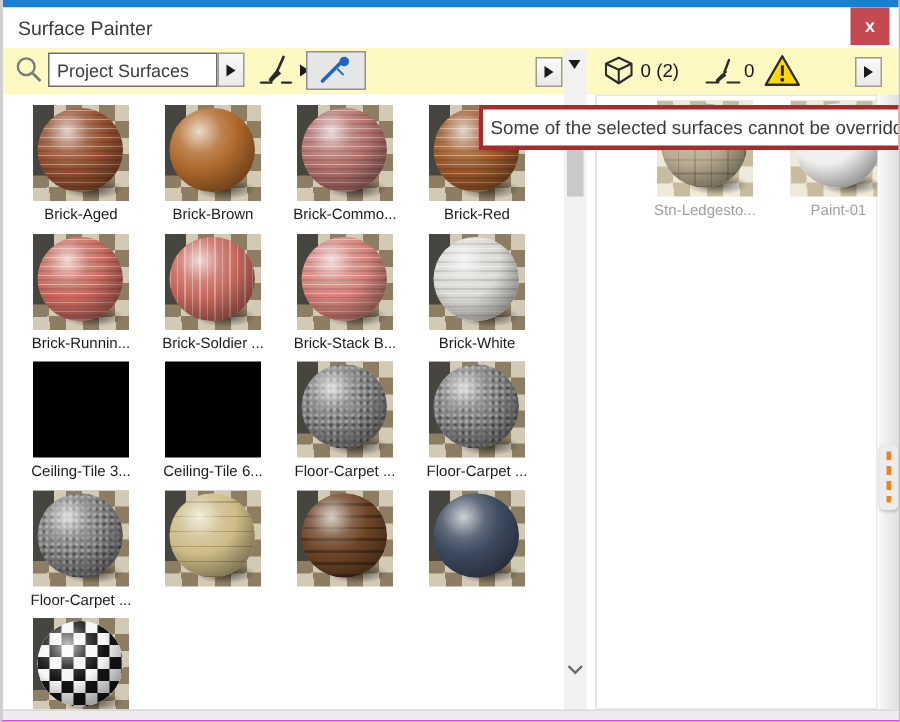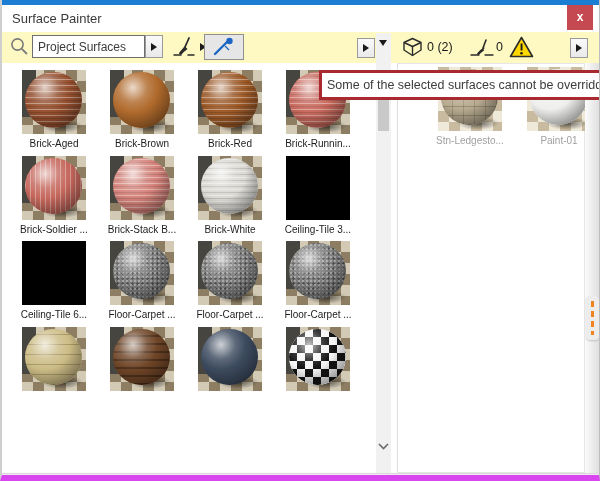--- a/index.html
+++ b/index.html
@@ -1,18 +1,18 @@
 <!DOCTYPE html>
 <html><head>
 <meta charset="utf-8">
 <style>
   * { margin:0; padding:0; box-sizing:border-box; }
   html,body { width:600px; height:481px; font-family:"Liberation Sans", sans-serif; background:#e8e8e8; }
   #window { position:absolute; left:0; top:0; width:600px; height:481px; background:#fff;
-            border-left:2px solid #cfcfcf; border-right:1px solid #bdbdbd; border-bottom:6px solid #d946ef; overflow:hidden; }
+            border-left:2px solid #cfcfcf; border-right:1px solid #bdbdbd; border-bottom:1px solid #d946ef; overflow:hidden; }
   
   #top-accent { position:absolute; left:0; top:0; width:600px; height:5px; background:#1b7ed3; }
   
   #titlebar { position:absolute; left:0; top:5px; width:598px; height:27px; background:#fff; }
   #title { position:absolute; left:10px; top:6px; font-size:13px; color:#3a3a3a; }
   #close-btn { position:absolute; left:565px; top:0px; width:26px; height:25px; background:#c54950;
                color:#fff; font-weight:bold; font-size:12px; text-align:center; line-height:24px; cursor:pointer; }
   
   #toolbar { position:absolute; left:0; top:32px; width:598px; height:31px; background:#fef9c3; }
   .tb-abs { position:absolute; }
@@ -172,20 +172,27 @@
         <div class="tile">
           <div class="thumb">
             <div class="sphere-shadow"></div>
             <div class="sphere p-smooth" style="background-color: rgb(176, 106, 44);"></div>
           </div>
           <div class="tile-label">Brick-Brown</div>
         </div>
         <div class="tile">
           <div class="thumb">
             <div class="sphere-shadow"></div>
+            <div class="sphere p-brick" style="background-color: rgb(179, 113, 109);"></div>
+          </div>
+          <div class="tile-label">Brick-Commo...</div>
+        </div>
+        <div class="tile">
+          <div class="thumb">
+            <div class="sphere-shadow"></div>
             <div class="sphere p-brick" style="background-color: rgb(158, 90, 40);"></div>
           </div>
           <div class="tile-label">Brick-Red</div>
         </div>
         <div class="tile">
           <div class="thumb">
             <div class="sphere-shadow"></div>
             <div class="sphere p-brick" style="background-color: rgb(201, 106, 94);"></div>
           </div>
           <div class="tile-label">Brick-Runnin...</div>

